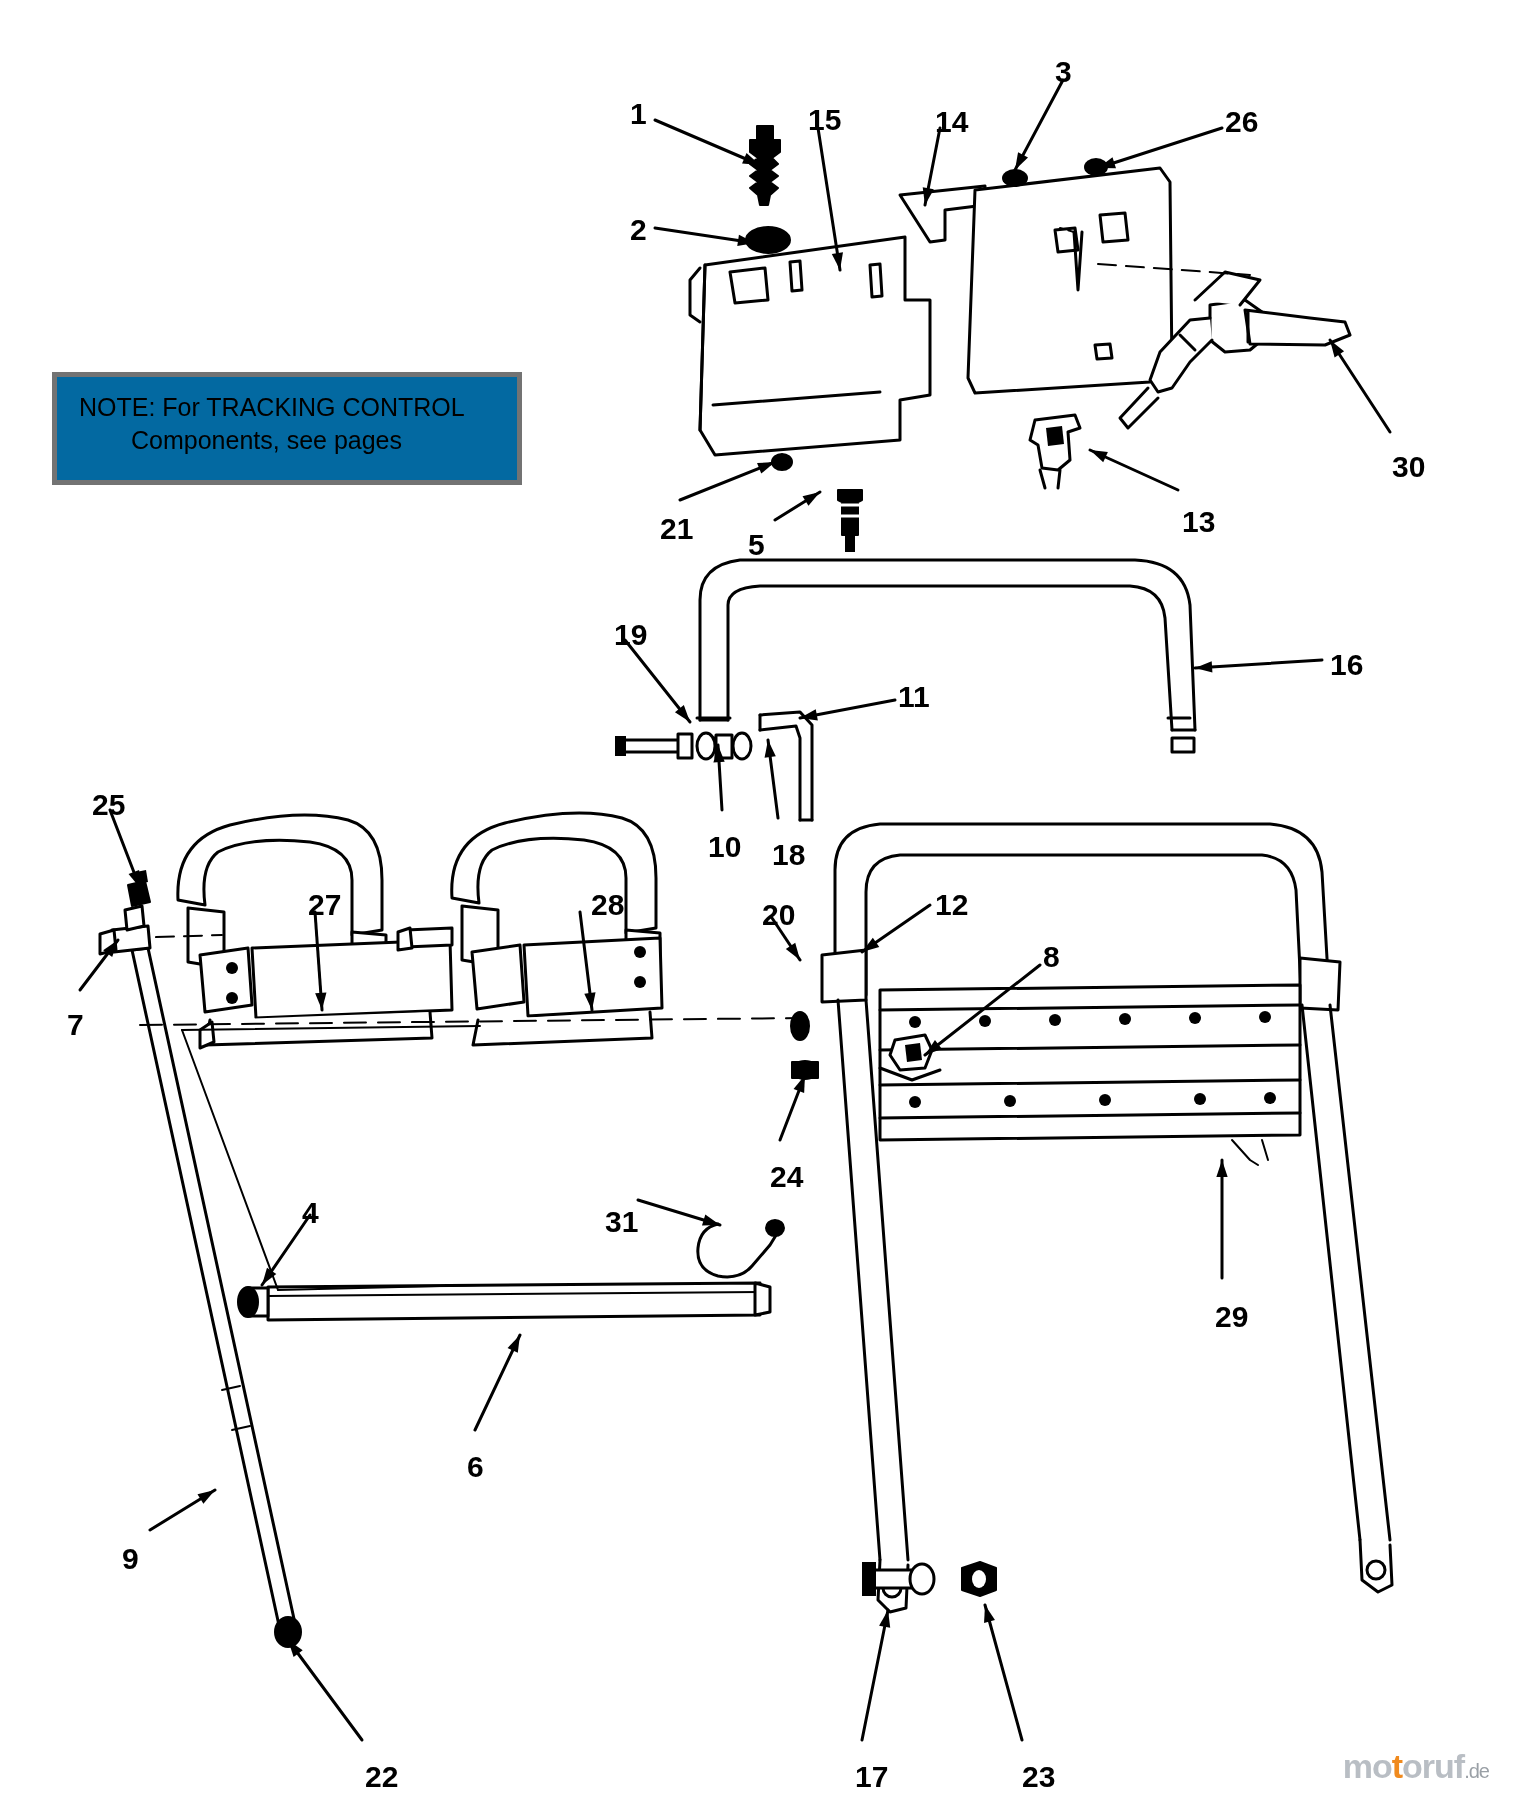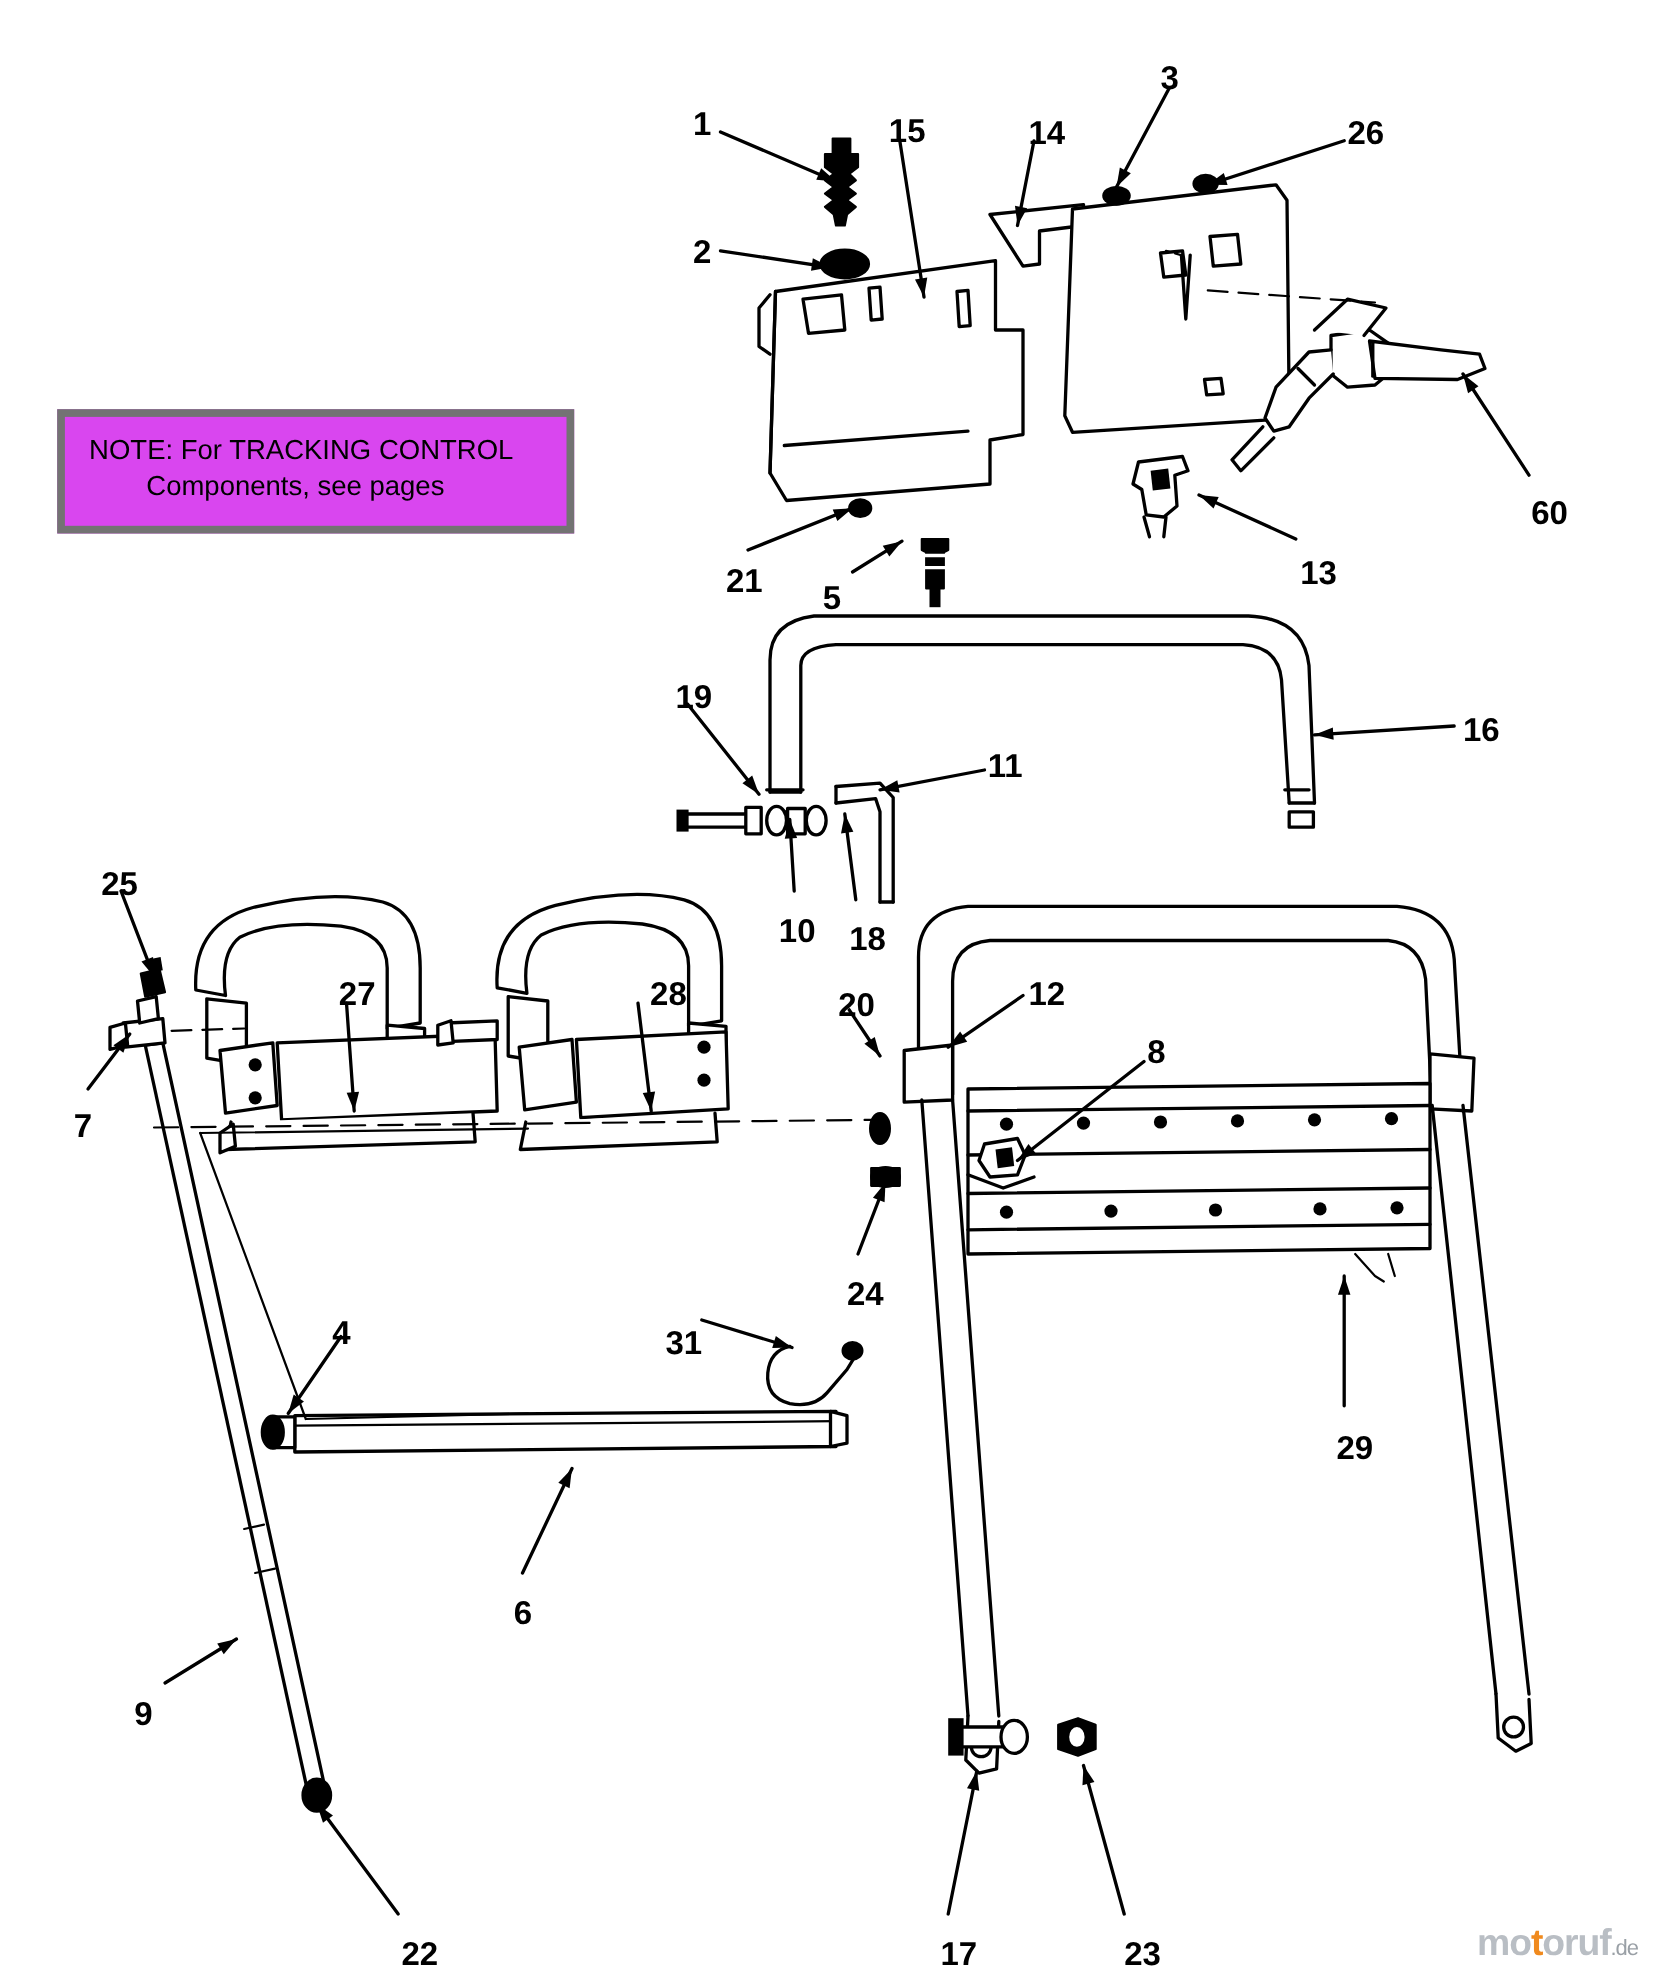--- a/index.html
+++ b/index.html
@@ -23,23 +23,23 @@
     top: 0;
     width: 1513px;
     height: 1800px;
   }
   .note-box {
     position: absolute;
     left: 52px;
     top: 372px;
     width: 470px;
     height: 113px;
-    border: 7px solid #737373;
+    border: 5px solid #737373;
     box-sizing: border-box;
-    background: #d946ef;
+    background: #0369a1;
     padding: 14px 0 0 22px;
   }
   .note-line {
     font-size: 25px;
     color: #000;
     line-height: 33px;
     white-space: pre;
   }
   .note-line.indent {
     padding-left: 52px;
@@ -397,21 +397,21 @@
       <div class="callout" style="left: 762px; top: 898px;">20</div>
       <div class="callout" style="left: 660px; top: 512px;">21</div>
       <div class="callout" style="left: 365px; top: 1760px;">22</div>
       <div class="callout" style="left: 1022px; top: 1760px;">23</div>
       <div class="callout" style="left: 770px; top: 1160px;">24</div>
       <div class="callout" style="left: 92px; top: 788px; text-align: right;">25</div>
       <div class="callout" style="left: 1225px; top: 105px;">26</div>
       <div class="callout" style="left: 308px; top: 888px;">27</div>
       <div class="callout" style="left: 572px; top: 888px; margin-left: 19px;">28</div>
       <div class="callout" style="left: 1215px; top: 1300px; text-align: right;">29</div>
-      <div class="callout" style="left: 1392px; top: 450px;">60</div>
+      <div class="callout" style="left: 1392px; top: 450px;">30</div>
       <div class="callout" style="left: 605px; top: 1205px;">31</div>
     </div>
 
   <div class="watermark">
     <span>mo</span><span class="accent">t</span><span>oruf</span><span class="suffix">.de</span>
   </div>
 
 </div>
 
 </body></html>

